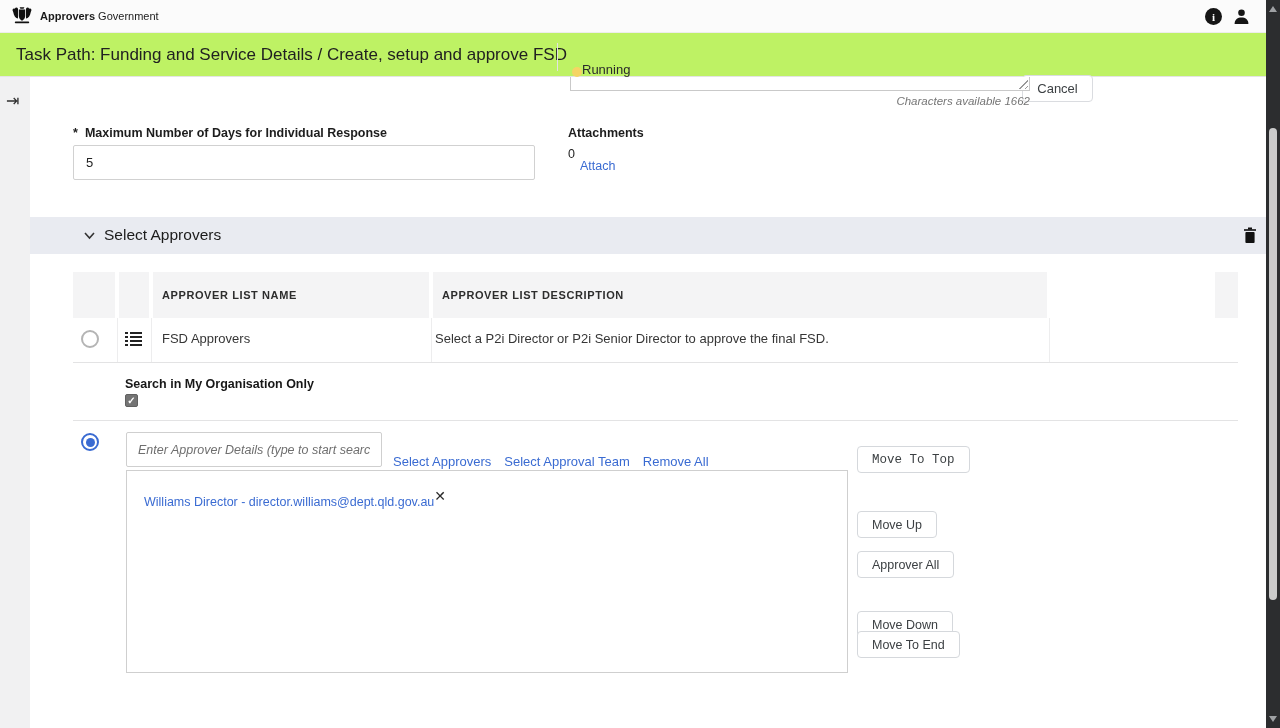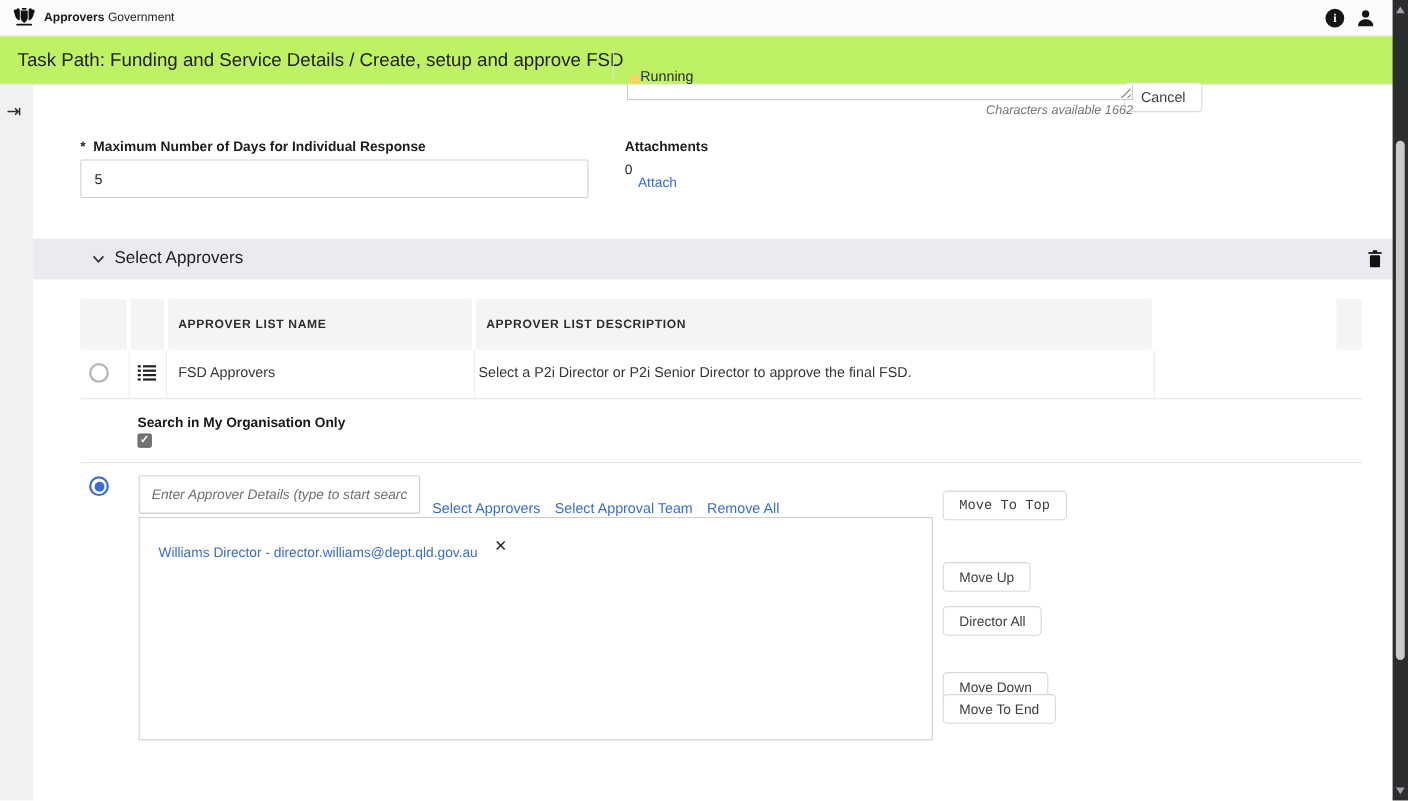--- a/index.html
+++ b/index.html
@@ -60,21 +60,21 @@
   .cell-text { position:absolute; font-size:13px; color:#363636; white-space:nowrap; }
 
   .org-label { position:absolute; left:125px; top:377px; font-size:12.5px; font-weight:700; color:#171717; }
   .checkbox { position:absolute; left:125px; top:394px; width:13px; height:13px; background:#747474; border:1px solid #616161; border-radius:2px; color:#fff; font-size:10px; font-weight:700; display:flex; align-items:center; justify-content:center; line-height:1; cursor:pointer; }
 
   .search-input { position:absolute; left:126px; top:432px; width:256px; height:35px; border:1px solid #cfcfcf; border-radius:2px; font-size:12.5px; padding:0 11px; font-family:inherit; color:#222; background:#fff; }
   .search-input::placeholder { font-style:italic; color:#6f6f6f; }
   .action-links { position:absolute; left:393px; top:442px; display:flex; gap:13px; font-size:13px; white-space:nowrap; }
 
   .list-box { position:absolute; left:126px; top:470px; width:722px; height:203px; border:1px solid #cfcfcf; background:#fff; }
-  .chip { position:absolute; left:17px; top:12px; display:flex; align-items:center; gap:15px; font-size:12.5px; }
+  .chip { position:absolute; left:17px; top:12px; display:flex; align-items:center; font-size:12.5px; }
   .chip-close { color:#2a2a2a; font-size:14px; cursor:pointer; }
 
   .move-btn { position:absolute; left:857px; height:27px; background:#fff; border:1px solid #d5d8dc; border-radius:4px; font-size:12.5px; color:#3c4043; display:flex; align-items:center; justify-content:center; padding:0 14px; cursor:pointer; font-family:inherit; white-space:nowrap; }
 
   
   .scrollbar { position:absolute; left:1266px; top:0; width:14px; height:728px; background:#2c2d2f; }
   .sb-arrow { position:absolute; left:3px; width:0; height:0; border-left:4px solid transparent; border-right:4px solid transparent; cursor:pointer; }
   .sb-arrow.up { top:6px; border-bottom:6px solid #9fa1a4; }
   .sb-arrow.down { bottom:6px; border-top:6px solid #9fa1a4; }
   .sb-thumb { position:absolute; left:3px; top:128px; width:8px; height:472px; background:#cbcbcb; border-radius:4px; cursor:grab; }
@@ -191,21 +191,21 @@
 
   <div class="list-box">
     <div class="chip">
       <span class="link">Williams Director - director.williams@dept.qld.gov.au</span>
       <span class="chip-close">✕</span>
     </div>
   </div>
 
   <button class="move-btn" style="top:446px;font-family:Liberation Mono, monospace;">Move To Top</button>
   <button class="move-btn" style="top:511px;">Move Up</button>
-  <button class="move-btn" style="top:551px;">Director All</button>
+  <button class="move-btn" style="top:551px;">Approver All</button>
   <button class="move-btn" style="top:591px;margin-top:20px;">Move Down</button>
   <button class="move-btn" style="top:631px;">Move To End</button>
 
   <div class="scrollbar">
     <div class="sb-arrow up"></div>
     <div class="sb-thumb"></div>
     <div class="sb-arrow down"></div>
   </div>
 
 </div>

